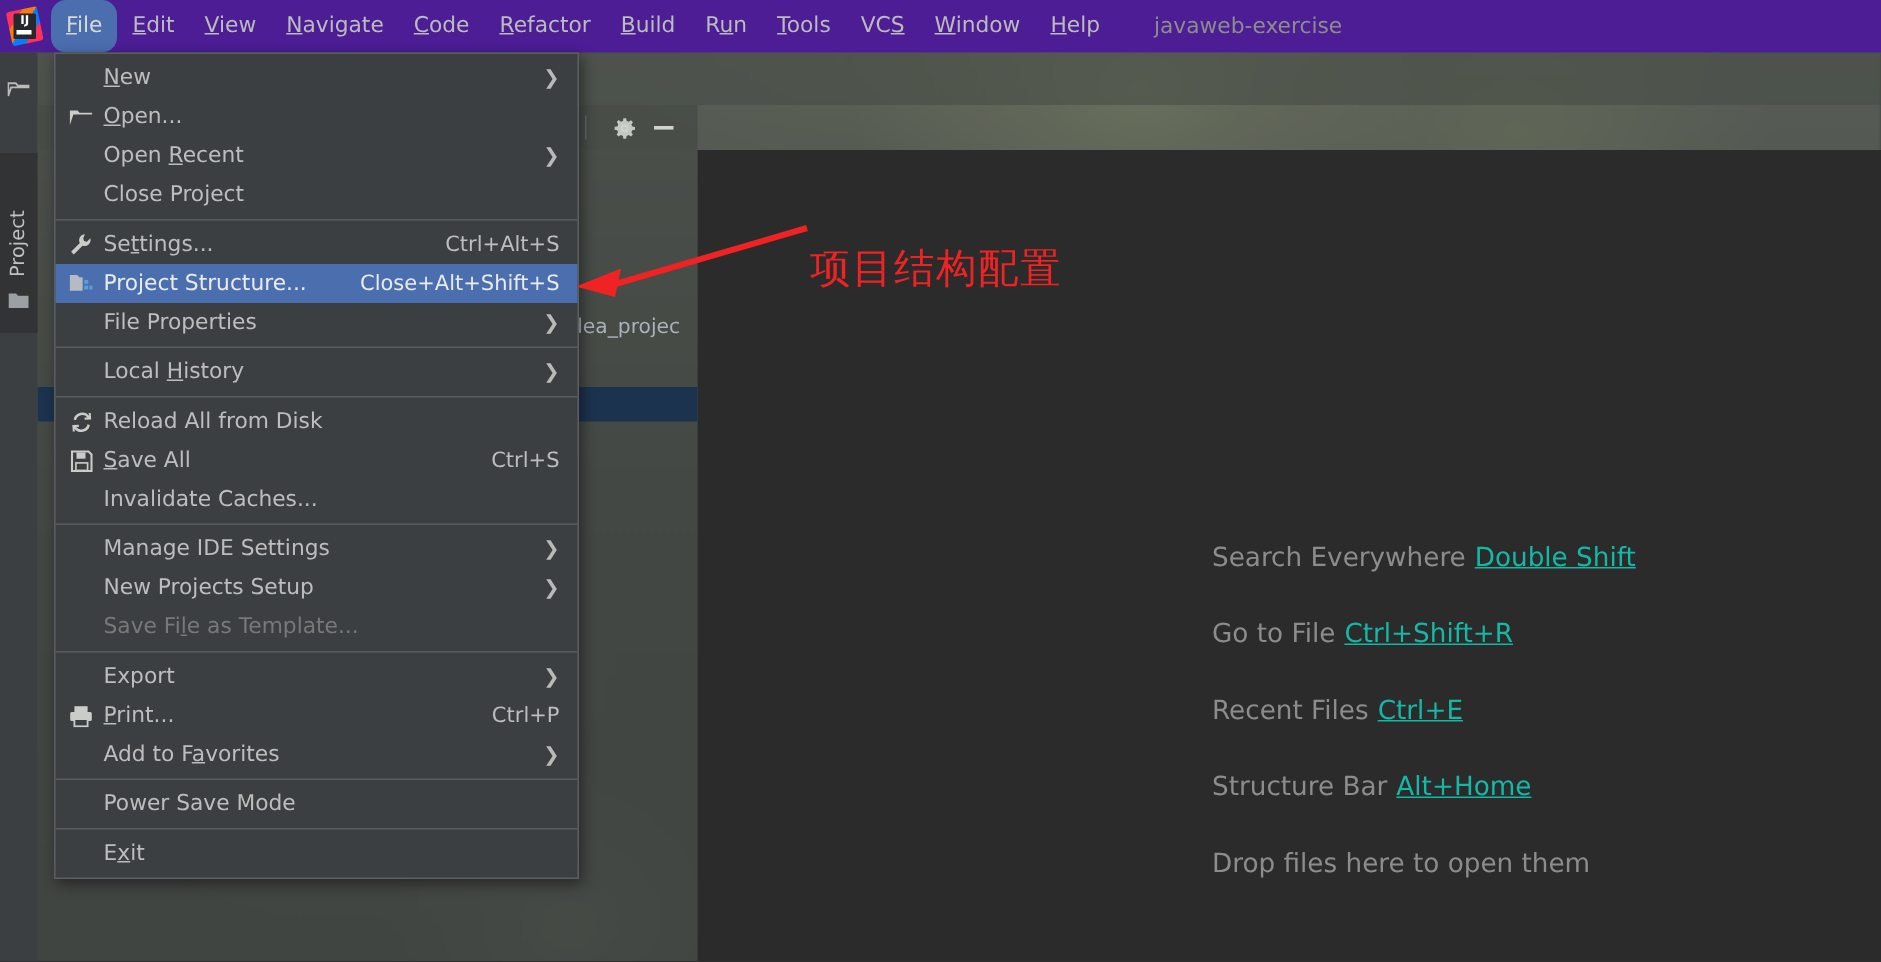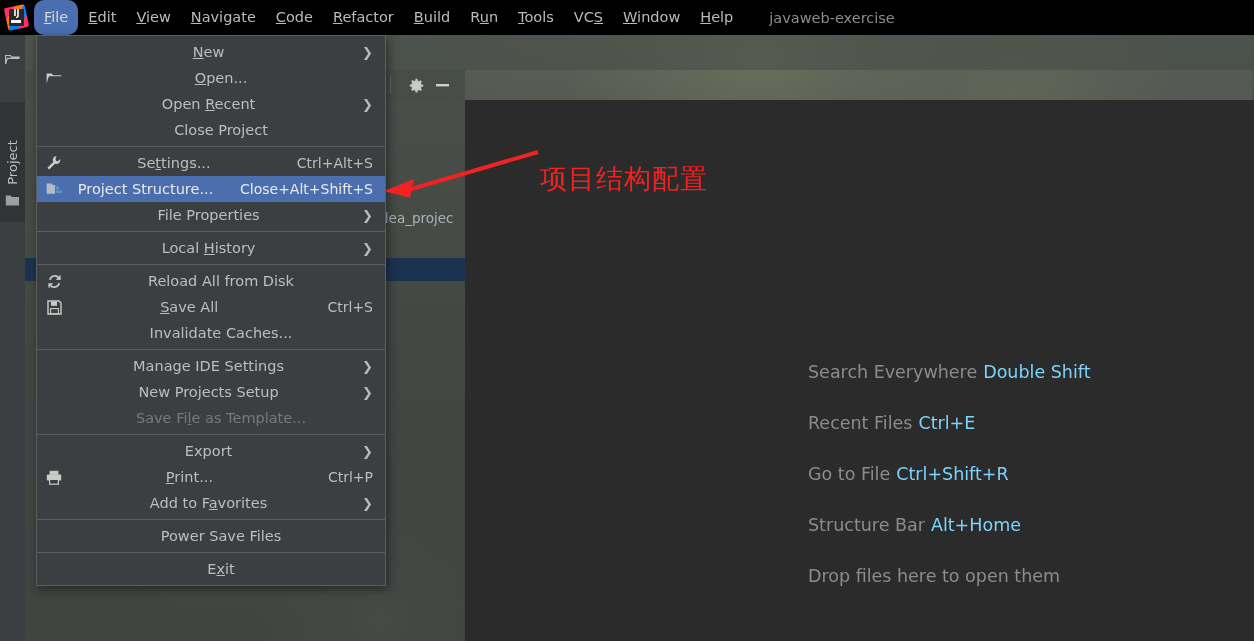--- a/index.html
+++ b/index.html
@@ -30,21 +30,21 @@
       radial-gradient(ellipse 180px 160px at 380px 620px, rgba(92,98,90,0.35), rgba(92,98,90,0) 70%),
       linear-gradient(180deg, #595e58 0%, #4f544f 28%, #474b48 60%, #434745 100%);
     filter: blur(1px);
   }
 
   
   .menubar {
     position: absolute;
     left: 0; top: 0;
     width: 1254px; height: 35px;
-    background: #000000;
+    background: #4c1d95;
     display: flex;
     align-items: center;
     z-index: 20;
   }
   .ij-logo {
     width: 26px; height: 26px;
     margin-left: 4px; margin-right: 4px;
     position: relative;
     flex: none;
   }
@@ -227,22 +227,23 @@
     z-index: 8;
   }
   .tip-row {
     font-size: 17.5px;
     color: #8c8c8c;
     margin-bottom: 31px;
     white-space: nowrap;
     font-family: "DejaVu Sans", "Liberation Sans", sans-serif;
   }
   .tip-row .key {
-    color: #7dd3fc;
+    color: #14b8a6;
     margin-left: 6px;
+    text-decoration: underline;
   }
 
   
   .dropdown {
     position: absolute;
     left: 36px; top: 35px;
     width: 348px;
     background: #3c3f41;
     border: 1px solid #5c5f61;
     box-shadow: 2px 3px 9px rgba(0,0,0,0.45);
@@ -259,21 +260,21 @@
     padding-left: 32px;
     padding-right: 12px;
     box-sizing: border-box;
     white-space: nowrap;
   }
   .mrow.selected {
     background: #4b6eaf;
     color: #eaeaea;
   }
   .mrow.disabled { color: #787878; }
-  .mrow .label { flex: 1; text-align: center; }
+  .mrow .label { flex: 1; }
   .mrow .accel {
     color: #bdbdbd;
     font-size: 14px;
     margin-left: 18px;
   }
   .mrow.selected .accel { color: #eaeaea; }
   .mrow .arrow {
     margin-left: 14px;
     color: #b9b9b9;
     font-size: 13px;
@@ -523,32 +524,32 @@
         </span>
         <span class="label"><u>P</u>rint...</span>
         <span class="accel">Ctrl+P</span>
       </div>
       <div class="mrow">
         <span class="label">Add to F<u>a</u>vorites</span>
         <span class="arrow">❯</span>
       </div>
       <div class="msep"></div>
       <div class="mrow">
-        <span class="label">Power Save Files</span>
+        <span class="label">Power Save Mode</span>
       </div>
       <div class="msep"></div>
       <div class="mrow">
         <span class="label">E<u>x</u>it</span>
       </div>
     </div>
 
   <div class="tips" id="tips">
       <div class="tip-row"><span>Search Everywhere</span><span class="key">Double Shift</span></div>
+      <div class="tip-row"><span>Go to File</span><span class="key">Ctrl+Shift+R</span></div>
       <div class="tip-row"><span>Recent Files</span><span class="key">Ctrl+E</span></div>
-      <div class="tip-row"><span>Go to File</span><span class="key">Ctrl+Shift+R</span></div>
       <div class="tip-row"><span>Structure Bar</span><span class="key">Alt+Home</span></div>
       <div class="tip-row"><span>Drop files here to open them</span></div>
     </div>
 
   <svg class="annot-arrow" viewBox="0 0 160 60">
     <path d="M158 2 L28 40" stroke="#ef2323" stroke-width="4" fill="none"></path>
     <path d="M4 41 L34 29 L30 48 Z" fill="#ef2323"></path>
   </svg>
   <div class="annot-text">项目结构配置</div>
 

